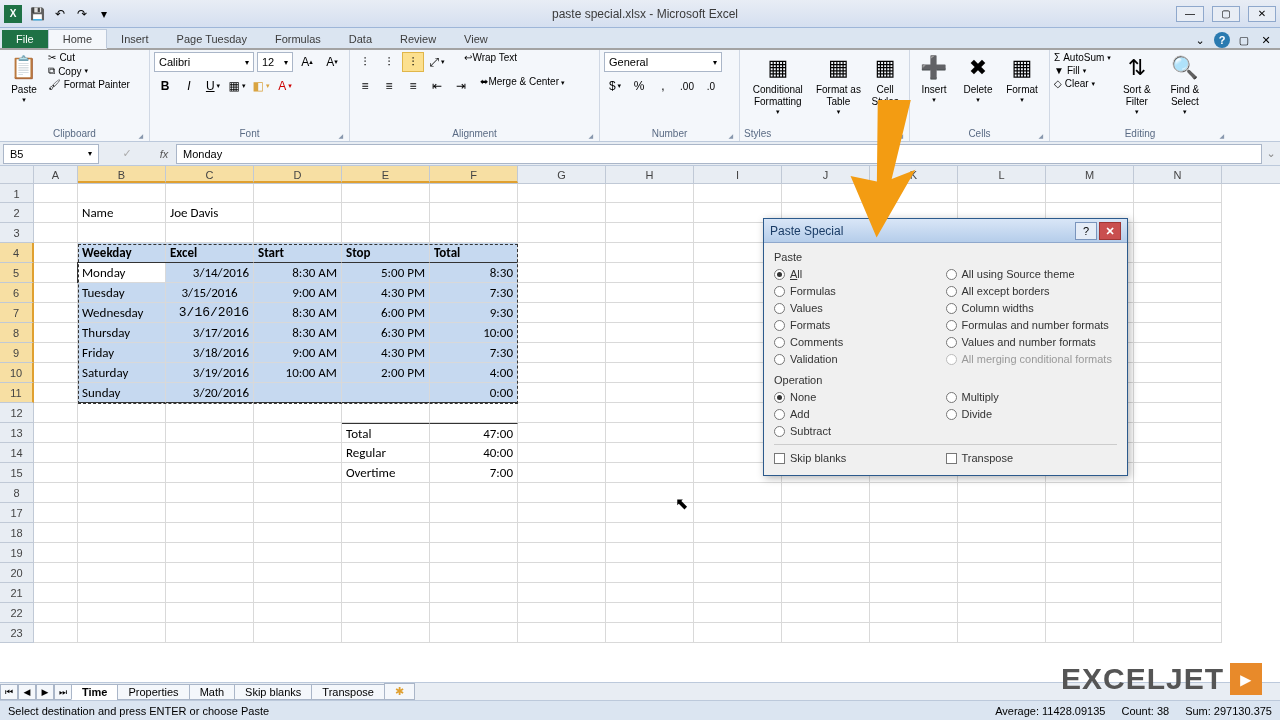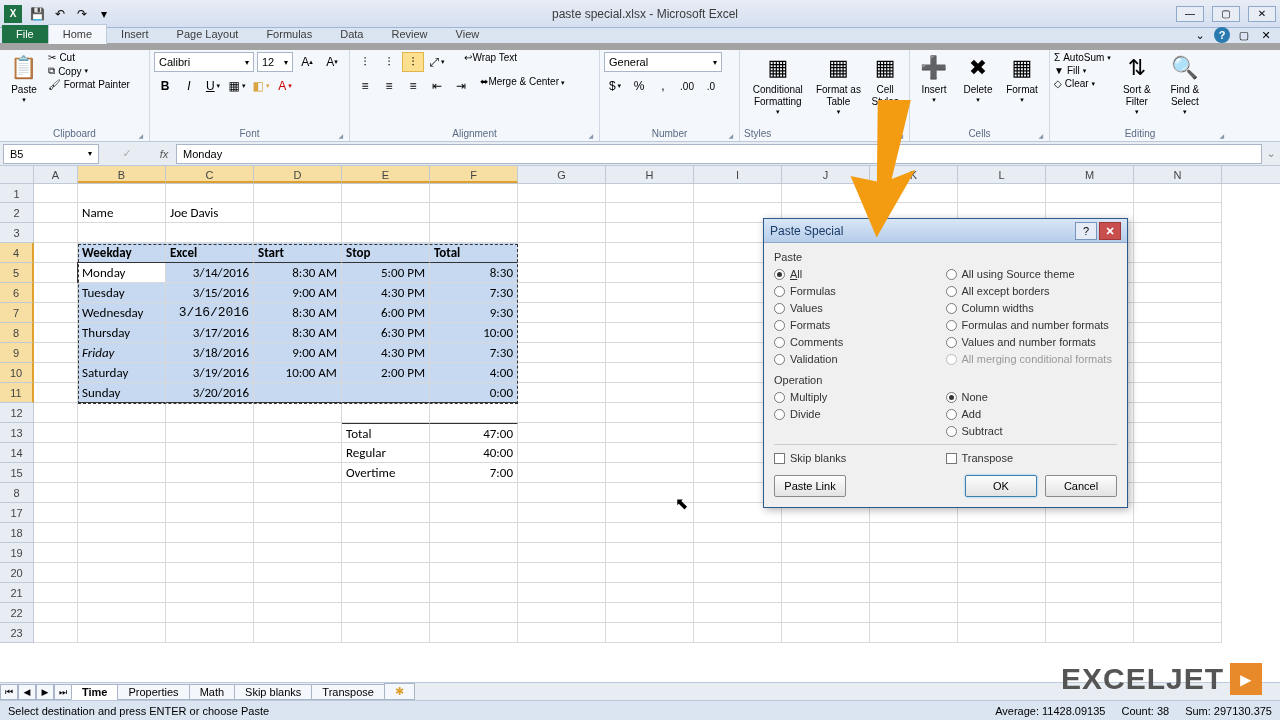--- a/index.html
+++ b/index.html
@@ -8,21 +8,21 @@
 
 .titlebar { height: 28px; background: linear-gradient(#e8edf5, #d5dff0); display: flex; align-items: center; padding: 0 4px; border-bottom: 1px solid #9eb6d8; }
 .titlebar .qat { display: flex; align-items: center; gap: 2px; }
 .qat-icon { width: 20px; height: 20px; display: flex; align-items: center; justify-content: center; font-size: 12px; }
 .excel-icon { width: 18px; height: 18px; background: #1e7145; color: #fff; font-weight: bold; font-size: 10px; display: flex; align-items: center; justify-content: center; margin-right: 4px; }
 .titlebar .title { flex: 1; text-align: center; color: #3b3b3b; font-size: 12px; }
 .titlebar .winbtns { display: flex; gap: 8px; }
 .winbtn { width: 28px; height: 16px; border: 1px solid #8fa8cc; background: #e8edf5; display: flex; align-items: center; justify-content: center; font-size: 10px; }
 
 
-.tabs { height: 22px; background: #dbe5f1; display: flex; align-items: flex-end; border-bottom: 7px solid #a3a3a3; }
+.tabs { height: 22px; background: #dbe5f1; display: flex; align-items: flex-end; border-bottom: 2px solid #a3a3a3; }
 .tab { padding: 3px 14px; font-size: 11px; color: #3b3b3b; cursor: pointer; }
 .tab.file { background: #1e7145; color: #fff; margin-left: 2px; }
 .tab.active { background: #f4f7fb; border: 1px solid #bcc9db; border-bottom: 1px solid #f4f7fb; margin-bottom: -1px; }
 .tabs .help { margin-left: auto; display: flex; gap: 6px; padding-right: 6px; align-items: center; }
 .help-btn { width: 16px; height: 16px; display: flex; align-items: center; justify-content: center; font-size: 11px; }
 .help-circle { background: #2a7ab0; color: #fff; border-radius: 50%; font-weight: bold; }
 
 
 .ribbon { height: 92px; background: #f4f7fb; display: flex; border-bottom: 1px solid #bcc9db; }
 .rgroup { border-right: 1px solid #d0d8e4; display: flex; flex-direction: column; padding: 2px 4px 0 4px; }
@@ -142,21 +142,21 @@
     <div class="winbtn">—</div>
     <div class="winbtn">▢</div>
     <div class="winbtn">✕</div>
   </div>
 </div>
 
 <div class="tabs">
   <div class="tab file">File</div>
   <div class="tab active">Home</div>
   <div class="tab">Insert</div>
-  <div class="tab">Page Layout</div>
+  <div class="tab">Page Tuesday</div>
   <div class="tab">Formulas</div>
   <div class="tab">Data</div>
   <div class="tab">Review</div>
   <div class="tab">View</div>
   <div class="help">
     <div class="help-btn">⌄</div>
     <div class="help-btn help-circle">?</div>
     <div class="help-btn">▢</div>
     <div class="help-btn">✕</div>
   </div>
@@ -449,21 +449,21 @@
         <div class="cell cJ" style="width: 88px;"></div>
         <div class="cell cK" style="width: 88px;"></div>
         <div class="cell cL" style="width: 88px;"></div>
         <div class="cell cM" style="width: 88px;"></div>
         <div class="cell cN" style="width: 88px;"></div>
       </div>
       <div class="gridrow">
         <div class="rownum sel">6</div>
         <div class="cell cA" style="width: 44px;"></div>
         <div class="cell cB sel" style="width: 88px;">Tuesday</div>
-        <div class="cell cC sel r" style="width: 88px;">3/15/2016</div>
+        <div class="cell cC sel r" style="width: 88px; text-align: center;">3/15/2016</div>
         <div class="cell cD sel r" style="width: 88px;">9:00 AM</div>
         <div class="cell cE sel r" style="width: 88px;">4:30 PM</div>
         <div class="cell cF sel r" style="width: 88px;">7:30</div>
         <div class="cell cG" style="width: 88px;"></div>
         <div class="cell cH" style="width: 88px;"></div>
         <div class="cell cI" style="width: 88px;"></div>
         <div class="cell cJ" style="width: 88px;"></div>
         <div class="cell cK" style="width: 88px;"></div>
         <div class="cell cL" style="width: 88px;"></div>
         <div class="cell cM" style="width: 88px;"></div>
@@ -499,21 +499,21 @@
         <div class="cell cI" style="width: 88px;"></div>
         <div class="cell cJ" style="width: 88px;"></div>
         <div class="cell cK" style="width: 88px;"></div>
         <div class="cell cL" style="width: 88px;"></div>
         <div class="cell cM" style="width: 88px;"></div>
         <div class="cell cN" style="width: 88px;"></div>
       </div>
       <div class="gridrow">
         <div class="rownum sel">9</div>
         <div class="cell cA" style="width: 44px;"></div>
-        <div class="cell cB sel" style="width: 88px; font-style: italic;">Friday</div>
+        <div class="cell cB sel" style="width: 88px;">Friday</div>
         <div class="cell cC sel r" style="width: 88px;">3/18/2016</div>
         <div class="cell cD sel r" style="width: 88px;">9:00 AM</div>
         <div class="cell cE sel r" style="width: 88px;">4:30 PM</div>
         <div class="cell cF sel r" style="width: 88px;">7:30</div>
         <div class="cell cG" style="width: 88px;"></div>
         <div class="cell cH" style="width: 88px;"></div>
         <div class="cell cI" style="width: 88px;"></div>
         <div class="cell cJ" style="width: 88px;"></div>
         <div class="cell cK" style="width: 88px;"></div>
         <div class="cell cL" style="width: 88px;"></div>
@@ -821,64 +821,57 @@
         <div class="radio-row disabled">
             <div class="radio"></div>
             <span>All merging conditional formats</span>
           </div>
       </div>
     </div>
     <div class="dlg-section" style="margin-top:8px">Operation</div>
     <div class="dlg-cols">
       <div class="dlg-col">
         <div class="radio-row">
-            <div class="radio"></div>
-            <span>Multiply</span>
-          </div>
-        <div class="radio-row">
-            <div class="radio"></div>
-            <span>Divide</span>
-          </div>
-      </div>
-      <div class="dlg-col">
-        <div class="radio-row">
             <div class="radio checked"></div>
             <span>None</span>
           </div>
         <div class="radio-row">
             <div class="radio"></div>
             <span>Add</span>
           </div>
         <div class="radio-row">
             <div class="radio"></div>
             <span>Subtract</span>
+          </div>
+      </div>
+      <div class="dlg-col">
+        <div class="radio-row">
+            <div class="radio"></div>
+            <span>Multiply</span>
+          </div>
+        <div class="radio-row">
+            <div class="radio"></div>
+            <span>Divide</span>
           </div>
       </div>
     </div>
     <div class="dlg-hr"></div>
     <div class="dlg-cols">
       <div class="dlg-col">
           <div class="check-row">
             <div class="checkbox"></div>
             <span>Skip blanks</span>
           </div>
         </div>
       <div class="dlg-col">
           <div class="check-row">
             <div class="checkbox"></div>
             <span>Transpose</span>
           </div>
         </div>
-    </div>
-    <div class="dlg-btns">
-      <button class="dlg-btn">Paste Link</button>
-      <div style="display:flex;gap:8px">
-        <button class="dlg-btn primary">OK</button>
-        <button class="dlg-btn">Cancel</button>
-      </div>
     </div>
   </div>
 </div>
 
 <svg class="arrow-annot" width="110" height="140">
   <polygon points="60,0 95,0 60,80 85,75 35,135 20,70 45,80" fill="#f39c12" transform="rotate(-10,55,70)"></polygon>
 </svg>
 
 <div class="cursor-arrow">⬉</div>
 

